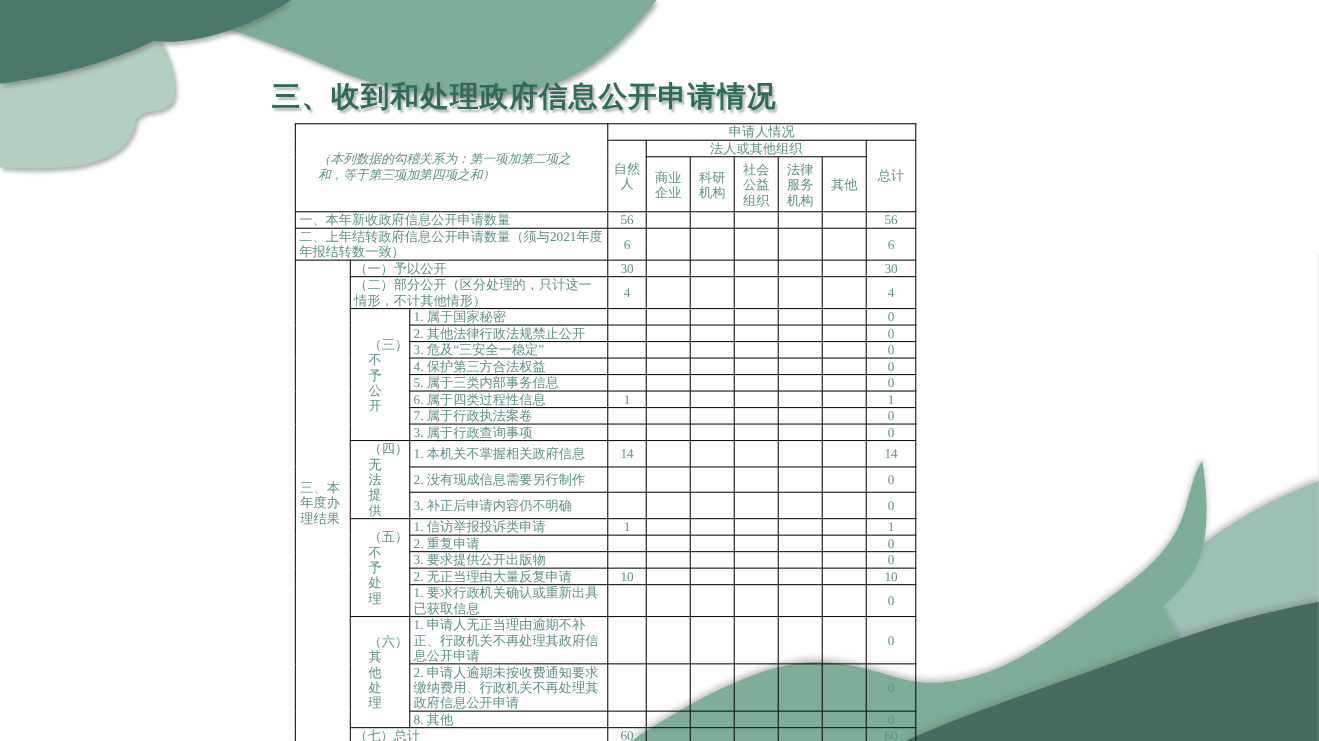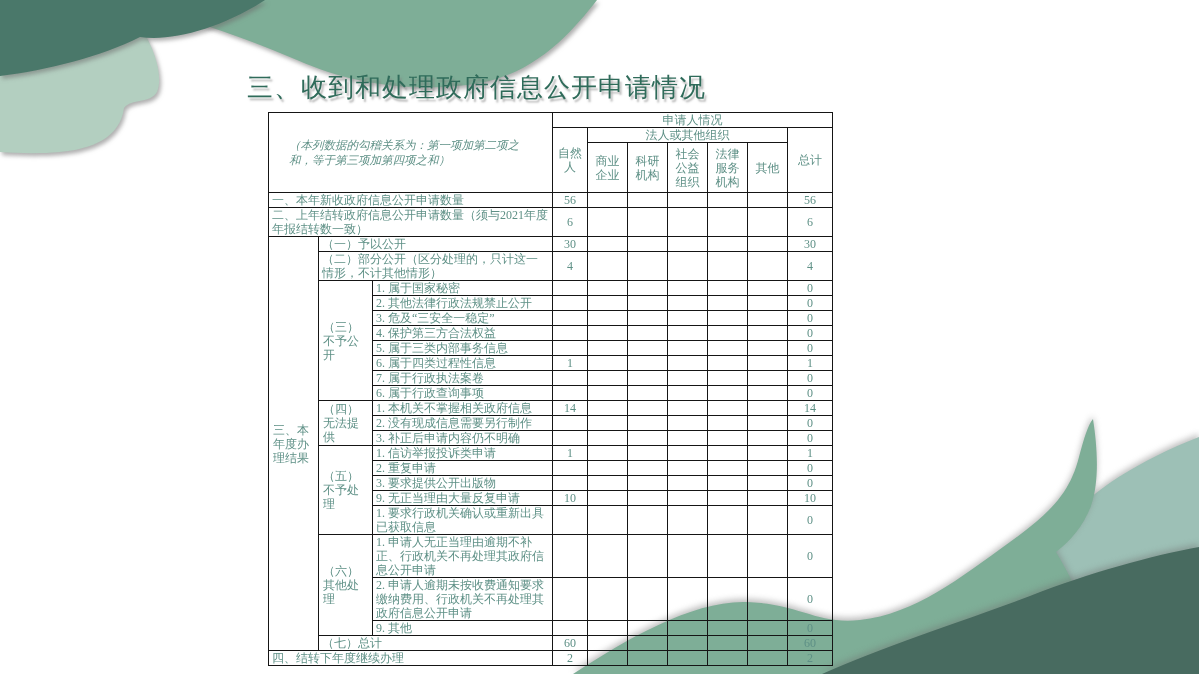--- a/index.html
+++ b/index.html
@@ -4,34 +4,34 @@
 <style>
   html,body{margin:0;padding:0;background:#888;}
   .slide{position:relative;width:1199px;height:674px;background:#ffffff;overflow:hidden;
          font-family:"Liberation Serif","DejaVu Serif",serif;}
   svg.bg{position:absolute;left:0;top:0;z-index:0;}
   .sh-dr{filter:drop-shadow(2px 3px 2px rgba(110,110,110,.55));}
   .sh-ur{filter:drop-shadow(0 -3px 3px rgba(110,110,110,.45));}
 
   .title{position:absolute;left:247px;top:70px;z-index:3;
          font-family:"Liberation Sans","DejaVu Sans",sans-serif;
-         font-weight:normal;font-size:26px;letter-spacing:1px;color:#2f6b5a;
+         font-weight:bold;font-size:26px;letter-spacing:1px;color:#2f6b5a;
          text-shadow:2px 3px 2px rgba(125,125,125,.55);white-space:nowrap;}
 
   table.tbl{position:absolute;left:268px;top:112px;z-index:2;width:564px;
             border-collapse:collapse;table-layout:fixed;background:transparent;}
   .tbl td{border:1px solid #151515;color:#5e9086;font-size:12px;line-height:14px;
           padding:0 2px;vertical-align:middle;word-break:break-all;background:transparent;}
   .tbl tr{height:15px;}
   tr.h14{height:14px;}
   tr.hname{height:50px;}
   td.note{font-style:italic;font-size:11.5px;line-height:15px;padding:2px 20px;}
   td.hdr{text-align:center;margin-top:42px;}
   td.lbl{text-align:left;padding:0 3px;}
-  td.grp{text-align:left;padding:0 4px;}
+  td.grp{text-align:left;padding:0 16px;}
   td.sec{text-align:left;padding:0 4px;}
   td.v{text-align:center;padding:0;}
 </style>
 </head>
 <body>
 
 <div class="slide">
 
   <svg class="bg" width="1199" height="674" viewBox="0 0 1199 674">
 
@@ -188,21 +188,21 @@
           <td class="lbl">7. 属于行政执法案卷</td>
           <td class="v"></td>
           <td class="v"></td>
           <td class="v"></td>
           <td class="v"></td>
           <td class="v"></td>
           <td class="v"></td>
           <td class="v">0</td>
         </tr>
     <tr>
-          <td class="lbl">6. 属于行政查询事项</td>
+          <td class="lbl">3. 属于行政查询事项</td>
           <td class="v"></td>
           <td class="v"></td>
           <td class="v"></td>
           <td class="v"></td>
           <td class="v"></td>
           <td class="v"></td>
           <td class="v">0</td>
         </tr>
 
     <tr>
@@ -262,21 +262,21 @@
           <td class="lbl">3. 要求提供公开出版物</td>
           <td class="v"></td>
           <td class="v"></td>
           <td class="v"></td>
           <td class="v"></td>
           <td class="v"></td>
           <td class="v"></td>
           <td class="v">0</td>
         </tr>
     <tr>
-          <td class="lbl">9. 无正当理由大量反复申请</td>
+          <td class="lbl">2. 无正当理由大量反复申请</td>
           <td class="v">10</td>
           <td class="v"></td>
           <td class="v"></td>
           <td class="v"></td>
           <td class="v"></td>
           <td class="v"></td>
           <td class="v">10</td>
         </tr>
     <tr>
           <td class="lbl">1. 要求行政机关确认或重新出具已获取信息</td>
@@ -304,21 +304,21 @@
           <td class="lbl">2. 申请人逾期未按收费通知要求缴纳费用、行政机关不再处理其政府信息公开申请</td>
           <td class="v"></td>
           <td class="v"></td>
           <td class="v"></td>
           <td class="v"></td>
           <td class="v"></td>
           <td class="v"></td>
           <td class="v">0</td>
         </tr>
     <tr>
-          <td class="lbl">9. 其他</td>
+          <td class="lbl">8. 其他</td>
           <td class="v"></td>
           <td class="v"></td>
           <td class="v"></td>
           <td class="v"></td>
           <td class="v"></td>
           <td class="v"></td>
           <td class="v">0</td>
         </tr>
 
     <tr>

